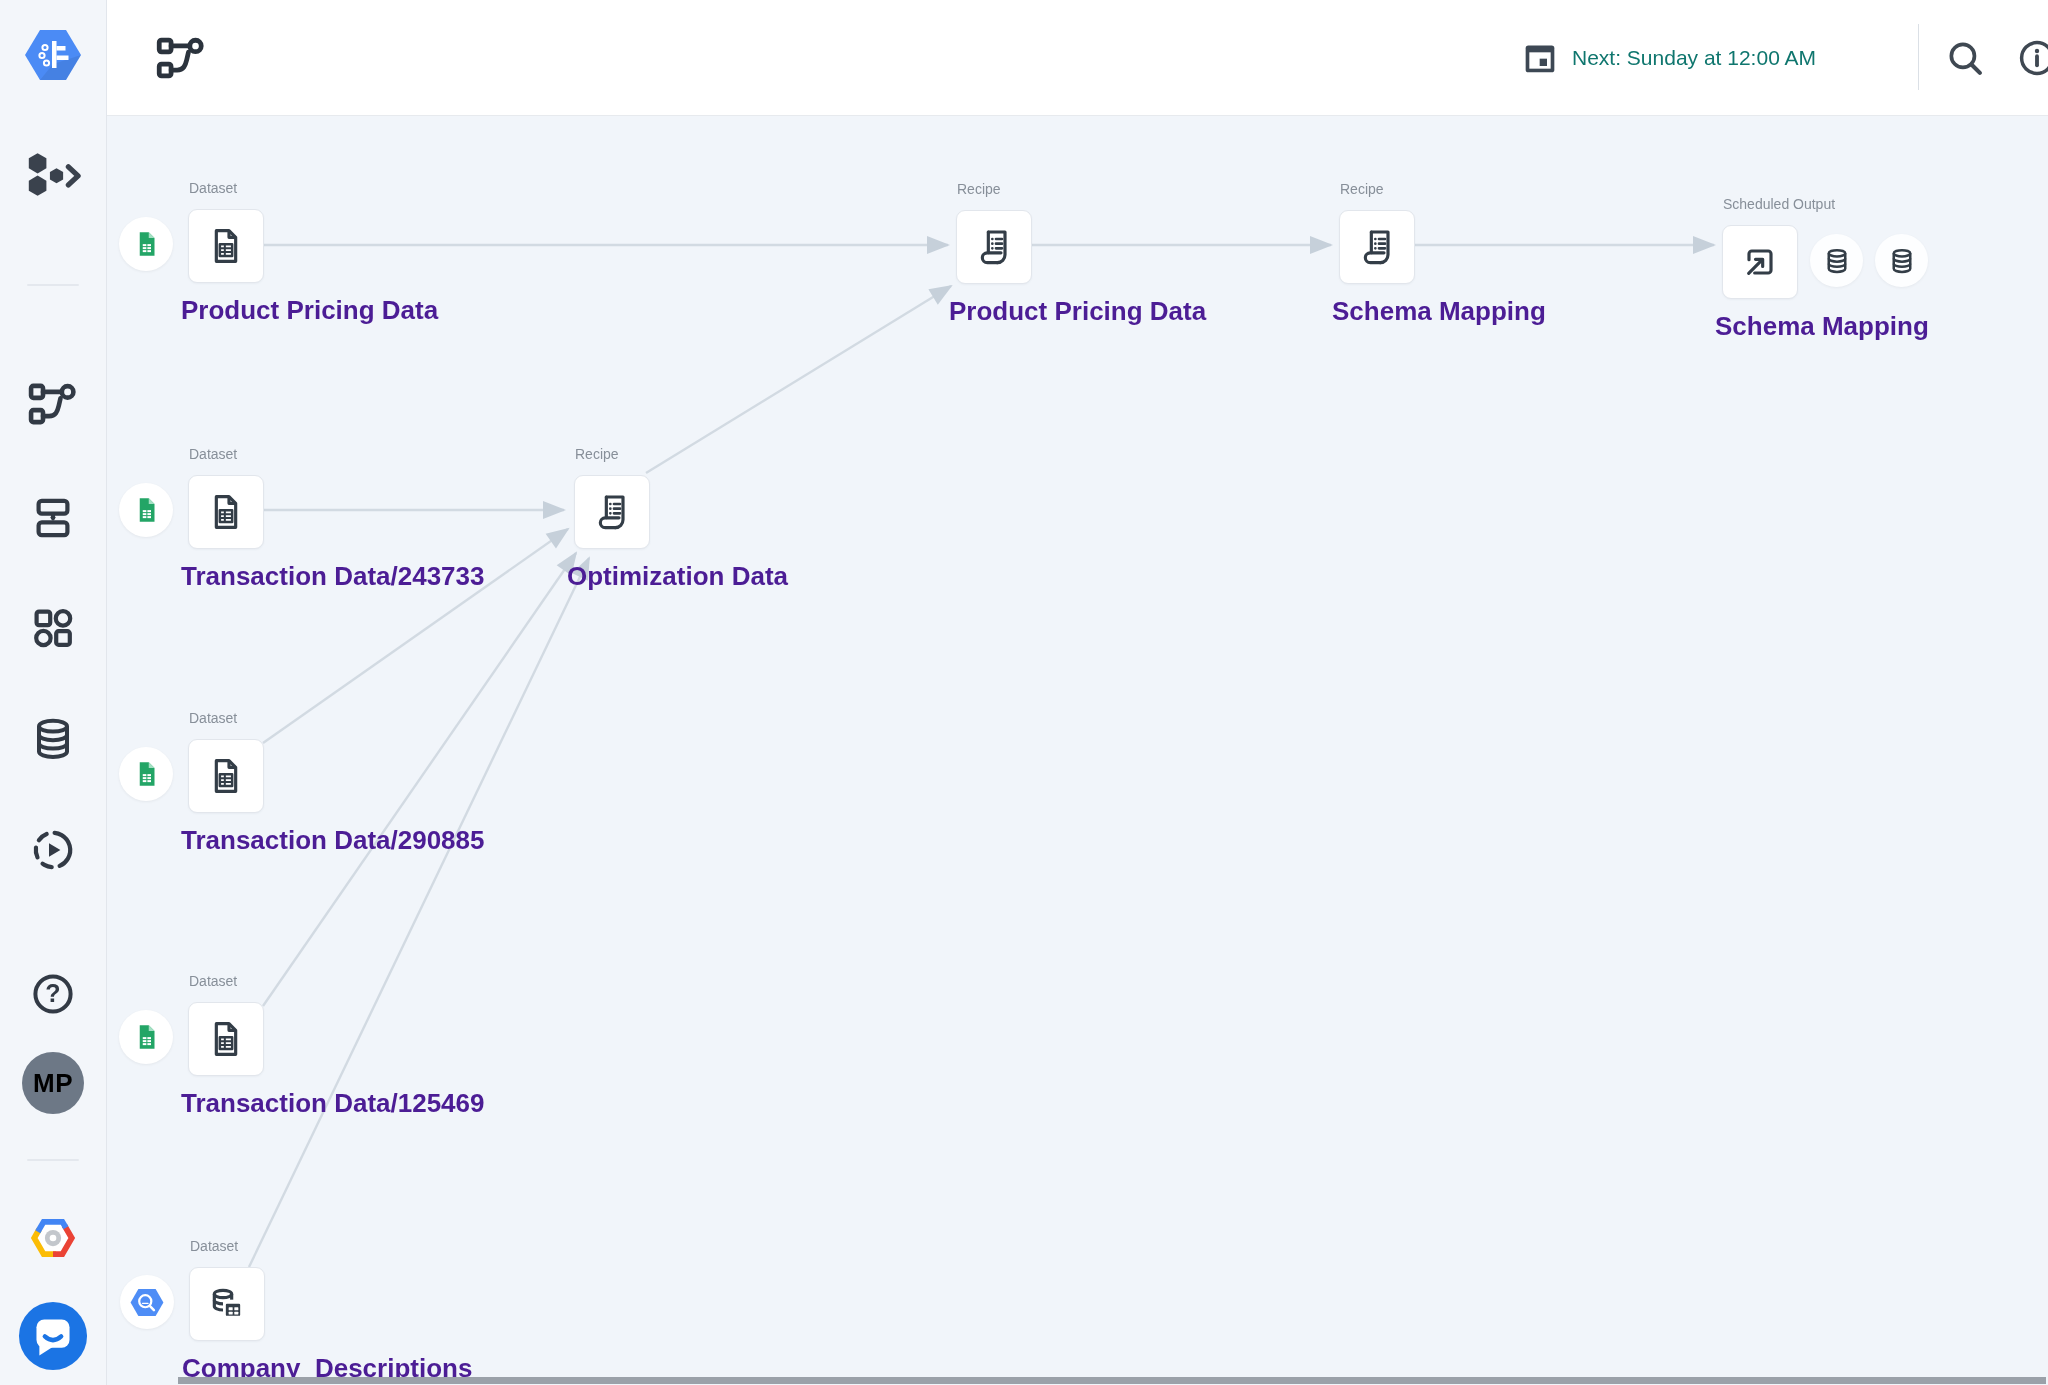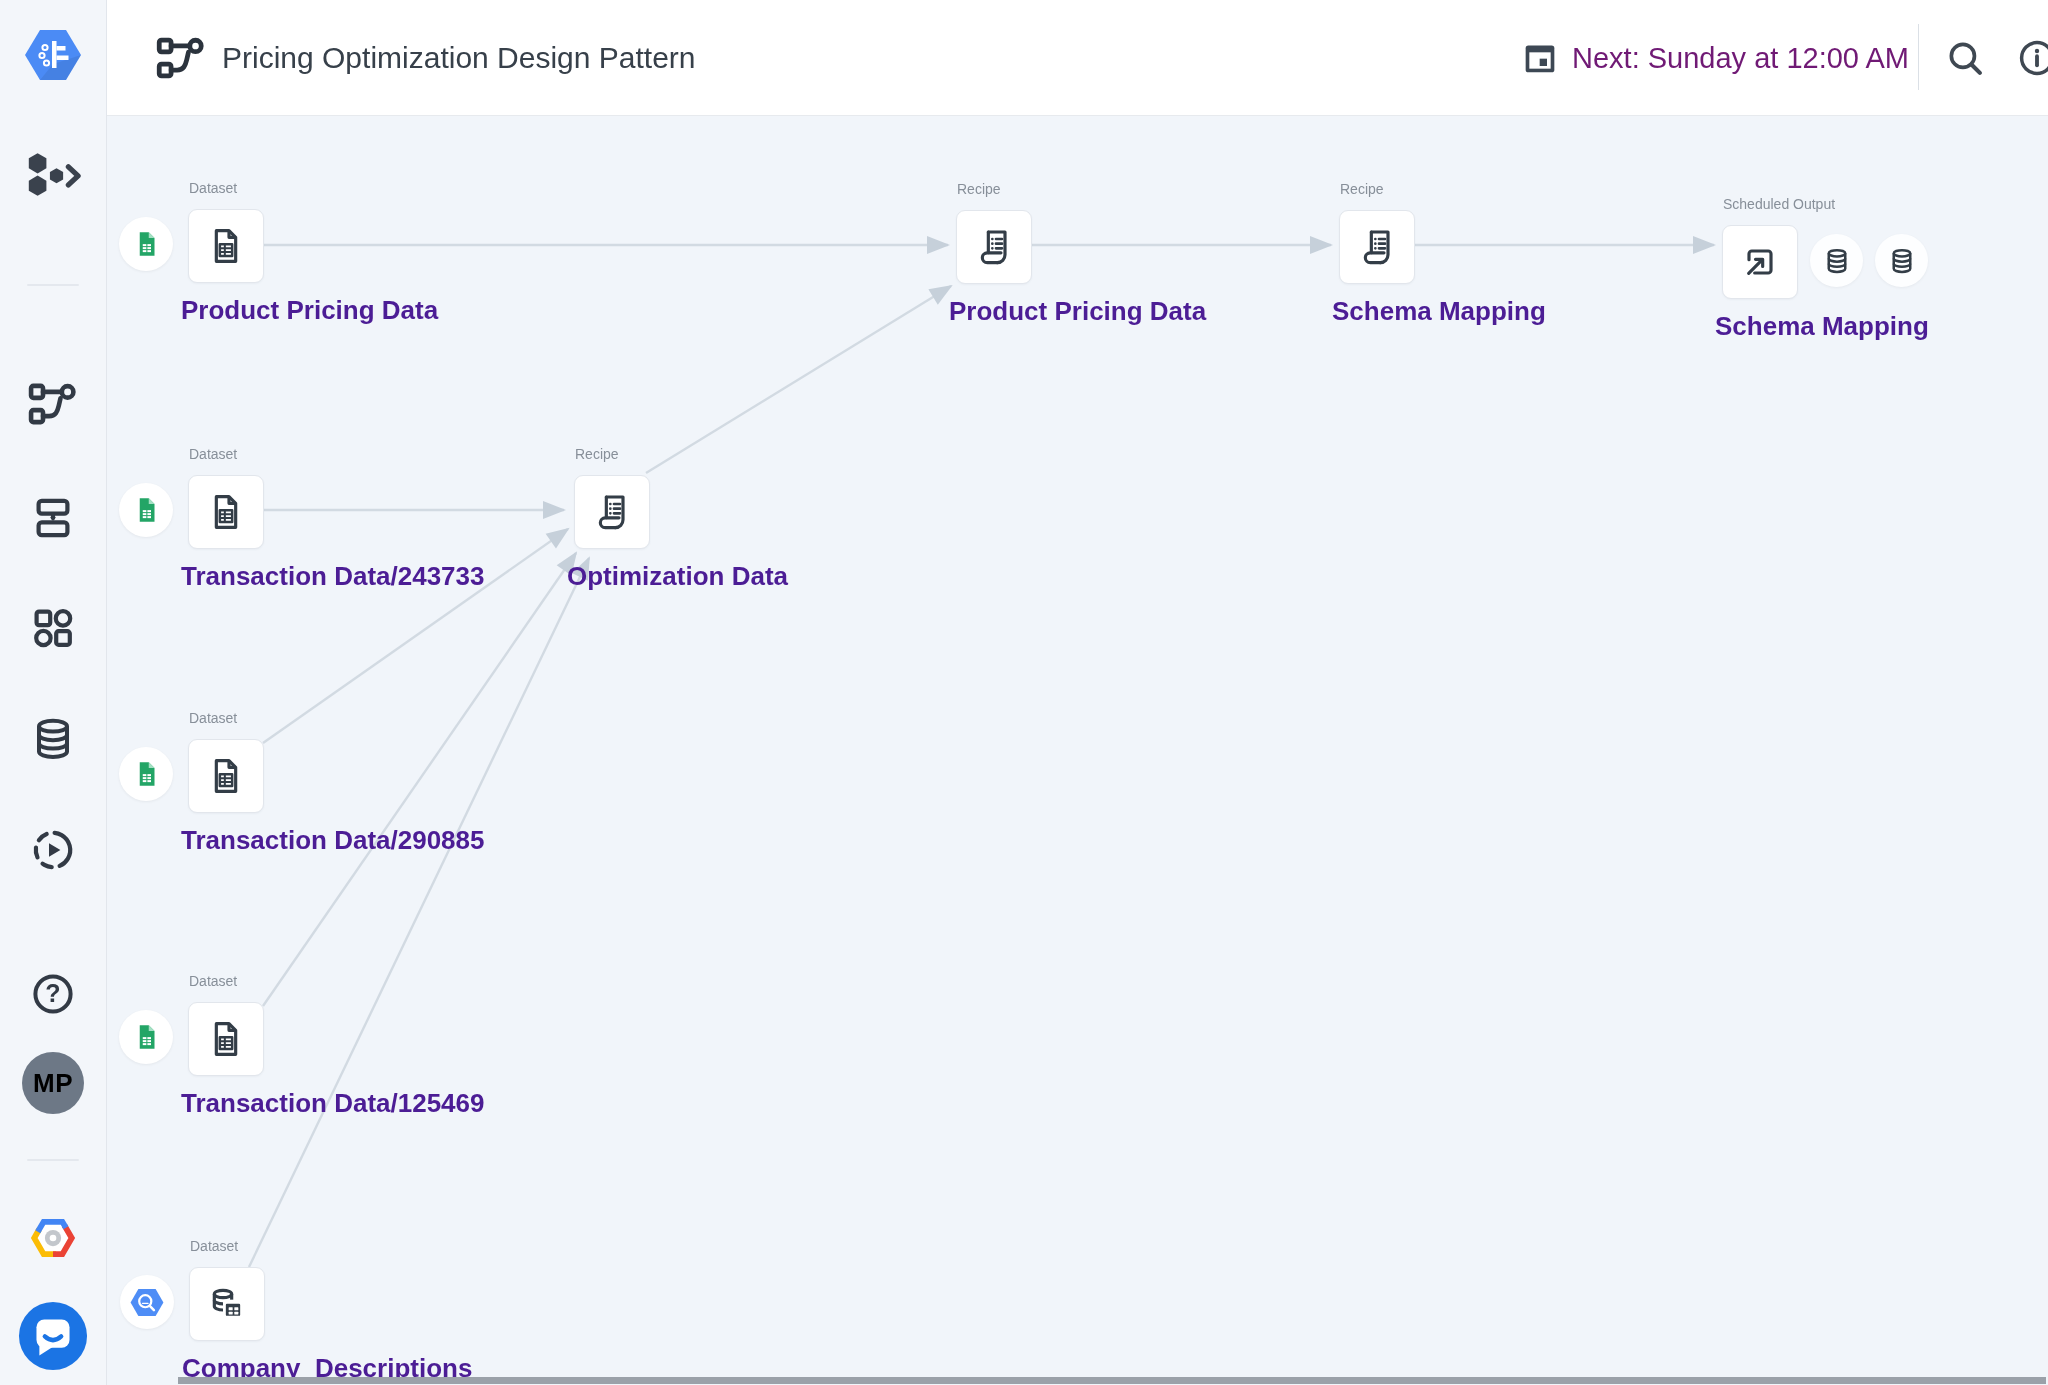--- a/index.html
+++ b/index.html
@@ -13,21 +13,21 @@
   .avatar{width:62px;height:62px;border-radius:50%;background:#6d7886;color:#000000;
     font-size:26px;font-weight:bold;letter-spacing:.5px;display:flex;align-items:center;justify-content:center;}
   
   .header{position:fixed;left:106px;top:0;width:1942px;height:115px;background:#fff;
     border-bottom:1px solid #e7eaee;z-index:5;overflow:hidden;}
   .h-flow{position:absolute;left:49px;top:37px;}
   .h-title{position:absolute;left:116px;top:50%;transform:translateY(-50%);
     font-size:30px;color:#37404a;white-space:nowrap;}
   .h-cal{position:absolute;left:1414px;top:38px;}
   .h-sched{position:absolute;left:1466px;top:50%;transform:translateY(-50%);
-    font-size:29px;color:#701a75;white-space:nowrap;}
+    font-size:21px;color:#0f766e;white-space:nowrap;}
   .h-div{position:absolute;left:1812px;top:24px;width:1px;height:66px;background:#dbe0e6;}
   .h-search{position:absolute;left:1838px;top:37px;cursor:pointer;}
   .h-info{position:absolute;left:1910px;top:37px;cursor:pointer;}
   
   .canvas{position:fixed;left:106px;top:116px;width:1942px;height:1269px;background:#f1f5fa;overflow:hidden;}
   .edges{position:absolute;left:0;top:0;pointer-events:none;}
   .node{position:absolute;}
   .node .kind{position:absolute;top:-29px;left:1px;font-size:14px;color:#878f99;white-space:nowrap;}
   .node .box{width:74px;height:72px;background:#fff;border:1.5px solid #e2e6ec;border-radius:9px;
     box-shadow:0 1px 2px rgba(60,70,90,.05);display:flex;align-items:center;justify-content:center;cursor:pointer;}
@@ -149,21 +149,20 @@
 <header class="header">
   <span class="h-flow">
     <svg width="52" height="42" viewBox="0 0 26 22" fill="none" stroke="#2b333d" stroke-width="2.5" stroke-linejoin="round">
       <rect x="1.6" y="1.6" width="6.2" height="6.2" rx="1.2"></rect>
       <rect x="1.6" y="14.2" width="6.2" height="6.2" rx="1.2"></rect>
       <circle cx="20.6" cy="4.7" r="3"></circle>
       <path d="M7.8 4.7 H17.6" stroke-linecap="round"></path>
       <path d="M7.8 17.3 H11 c3.4 0 4.3-2.4 5-5.4 l.9-3.9" stroke-linecap="round"></path>
     </svg>
   </span>
-  <span class="h-title">Pricing Optimization Design Pattern</span>
 
   <span class="h-cal">
     <svg width="40" height="40" viewBox="0 0 24 24">
       <path d="M5 4.5 h14 a1.6 1.6 0 0 1 1.6 1.6 V19 a1.6 1.6 0 0 1 -1.6 1.6 H5 A1.6 1.6 0 0 1 3.4 19 V6.1 A1.6 1.6 0 0 1 5 4.5 Z" fill="#3d4854"></path>
       <rect x="5.6" y="8.6" width="12.8" height="9.8" fill="#fff"></rect>
       <rect x="11.8" y="12.4" width="4.4" height="4.4" fill="#3d4854"></rect>
     </svg>
   </span>
   <span class="h-sched">Next: Sunday at 12:00 AM</span>
 

